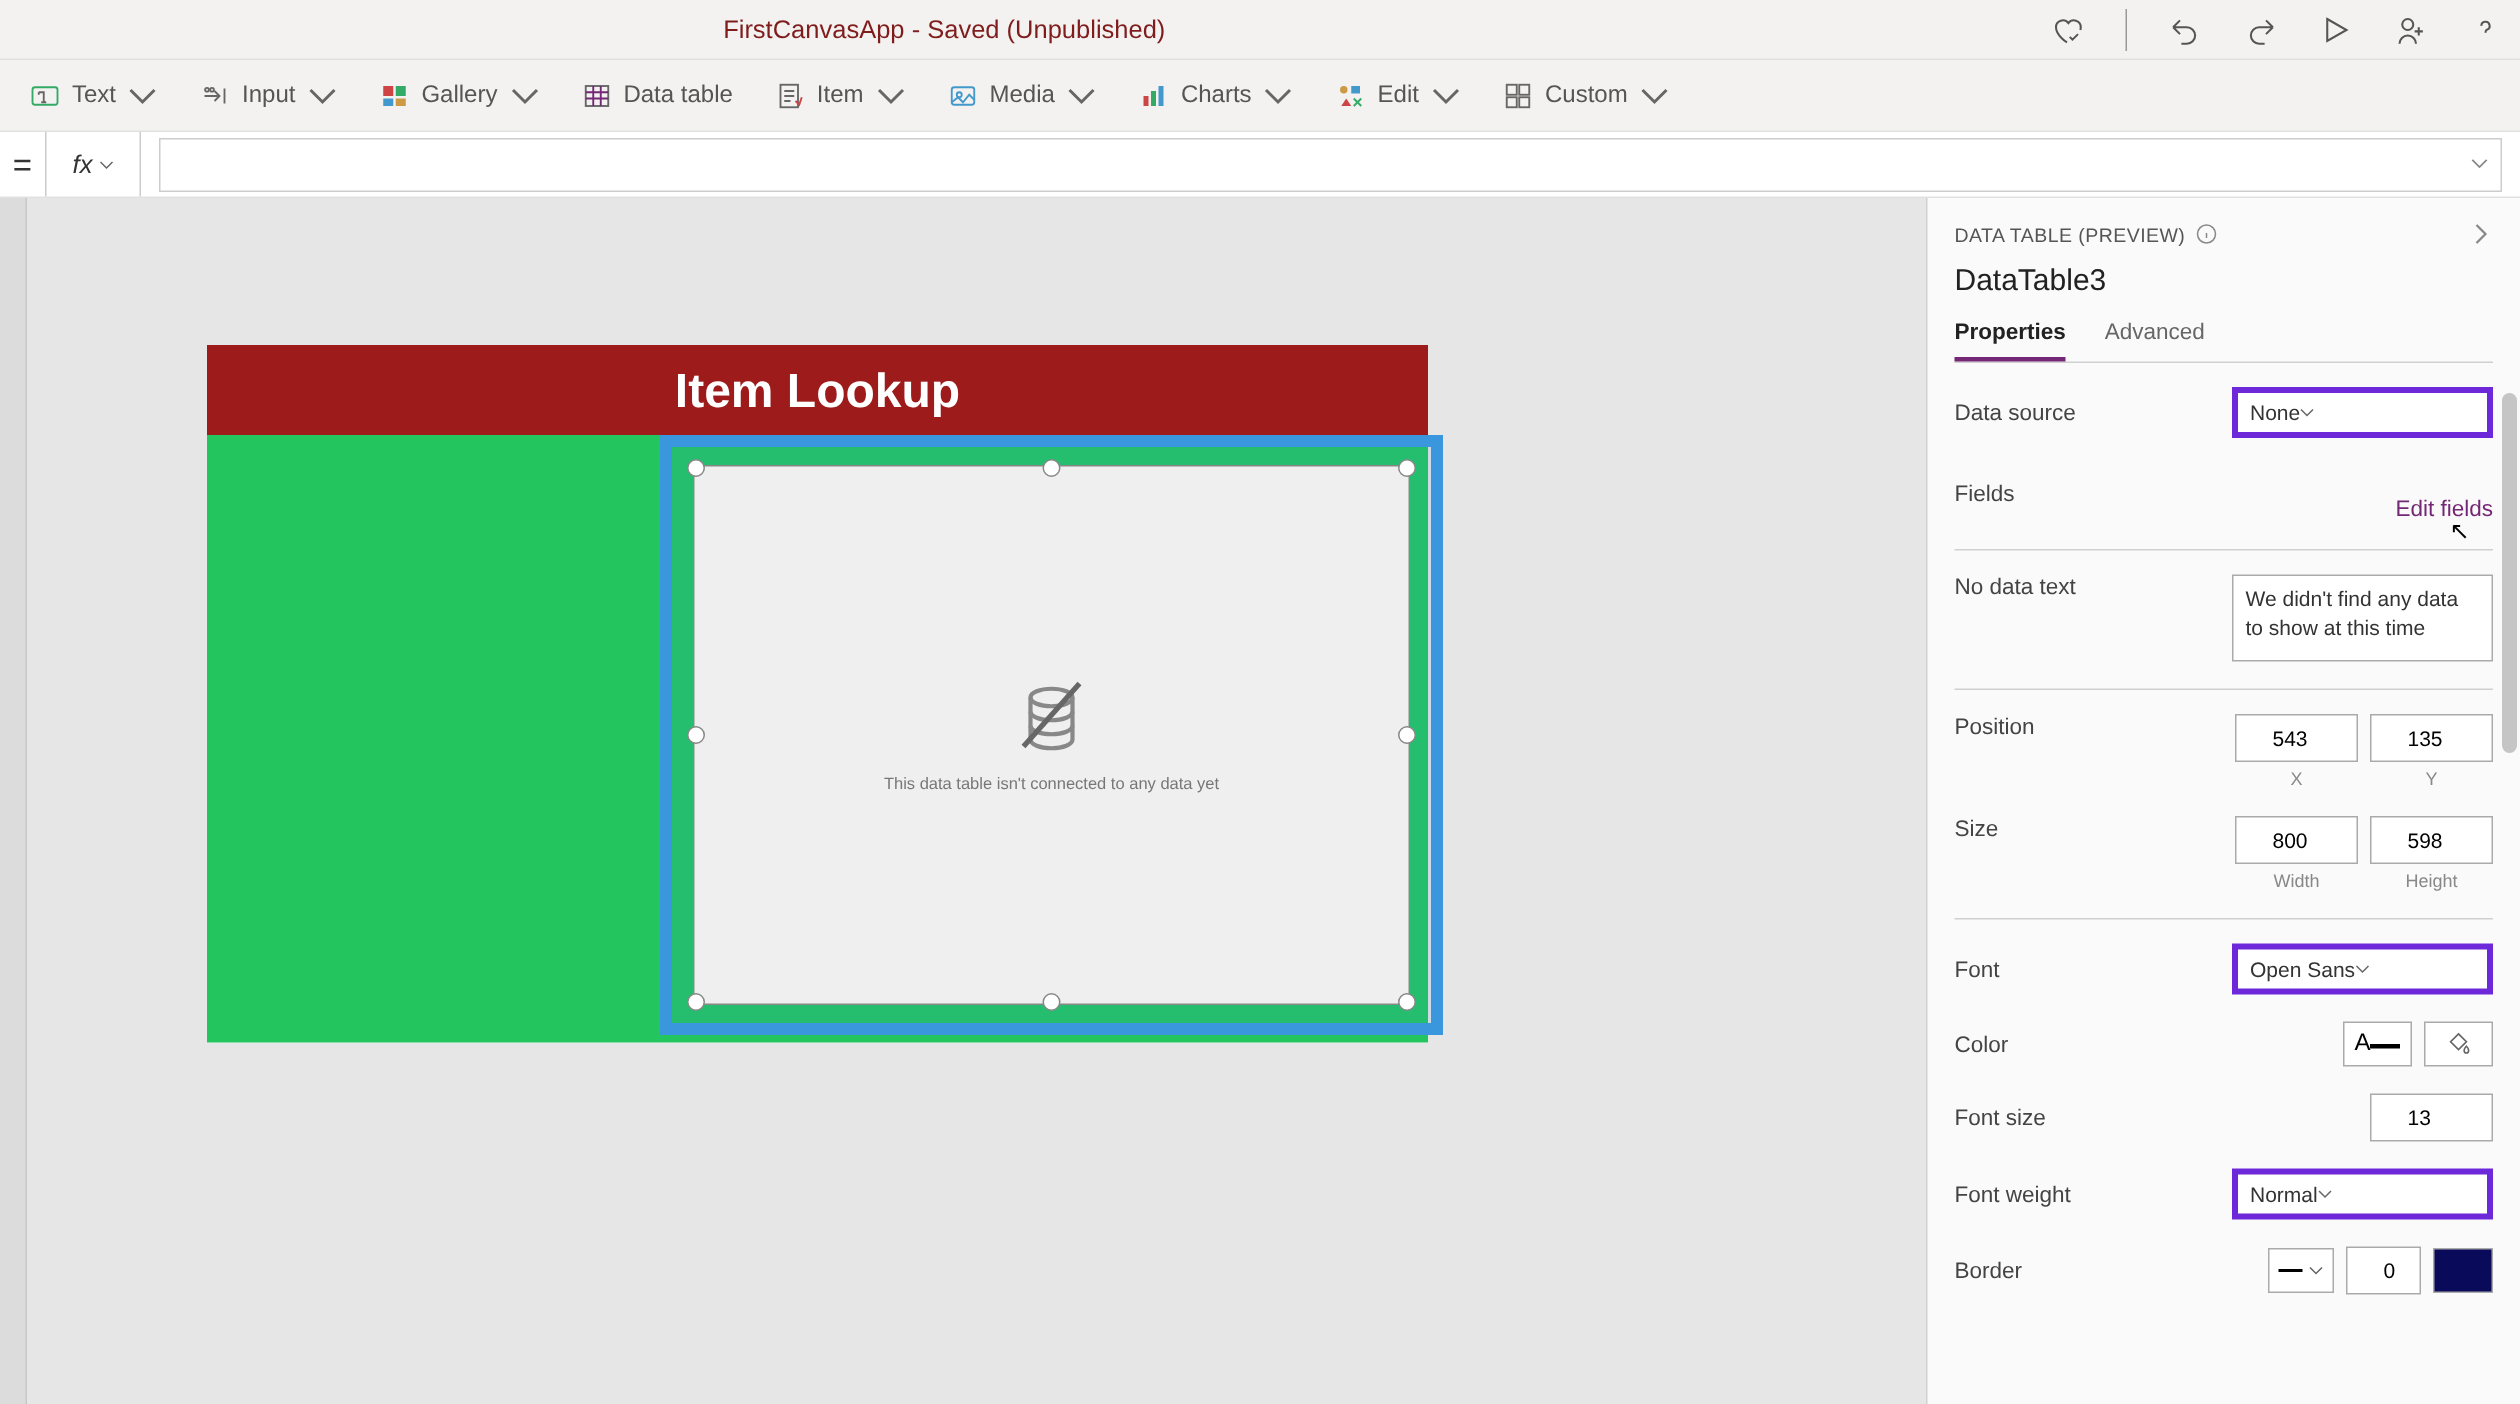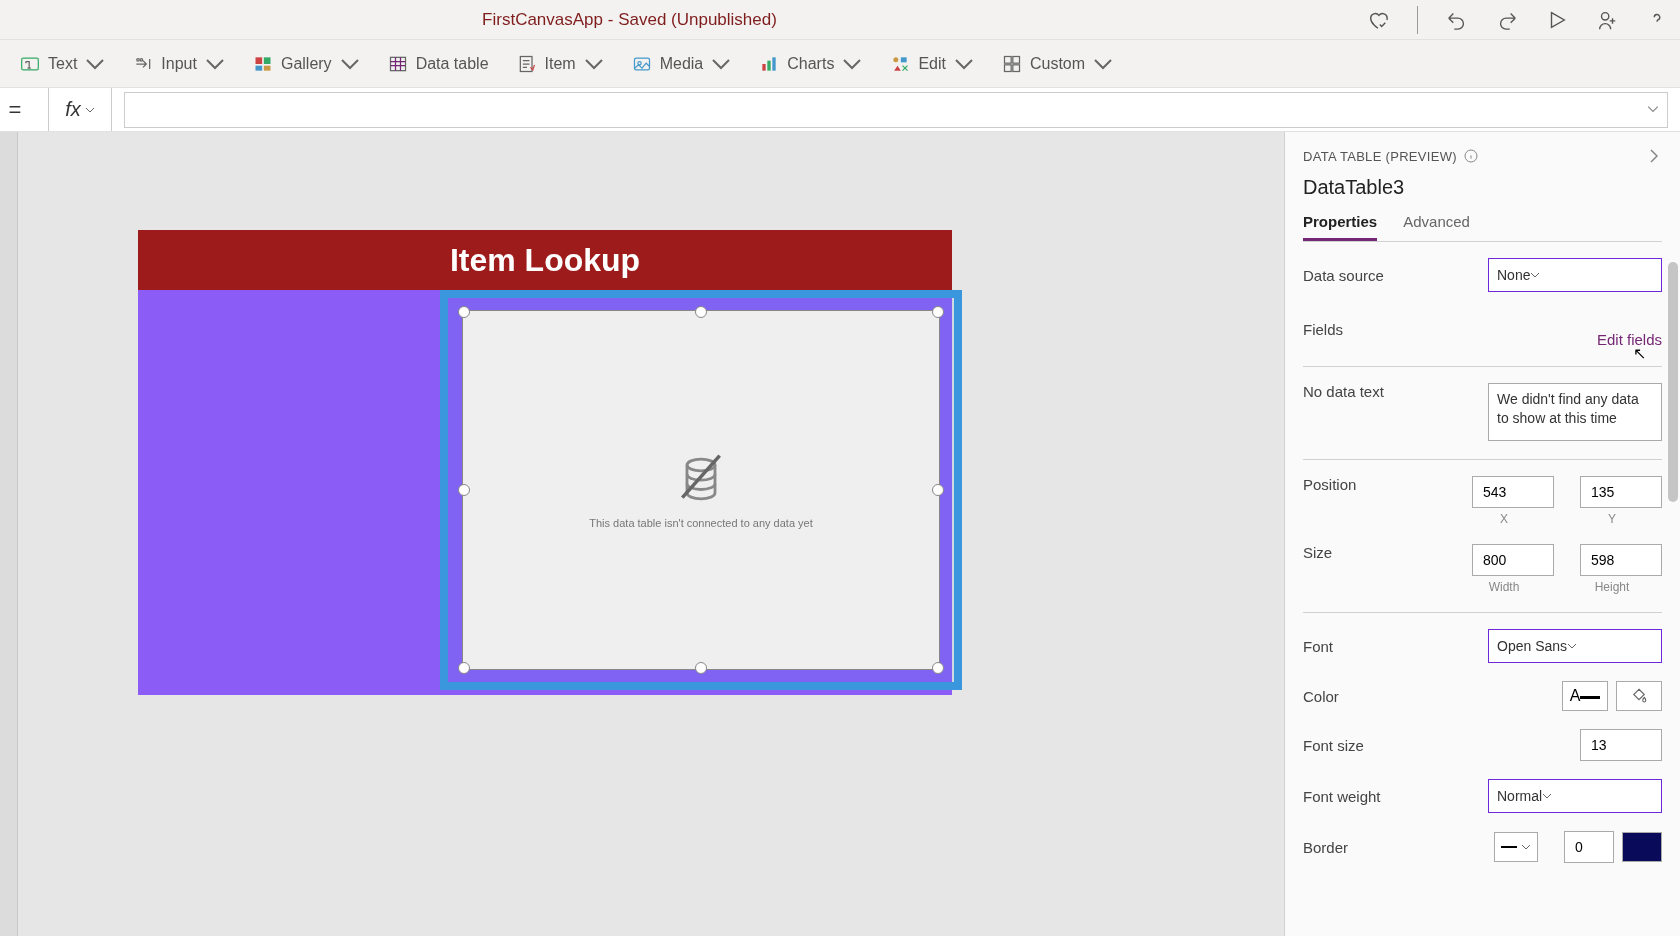--- a/index.html
+++ b/index.html
@@ -15,35 +15,35 @@
 
 
 .ribbon { height: 48px; background: #f3f2f1; display: flex; align-items: center; padding: 0 20px; gap: 28px; border-bottom: 1px solid #e1e1e1; }
 .ribbon-item { display: flex; align-items: center; gap: 8px; font-size: 16px; color: #555; cursor: pointer; }
 .ribbon-item svg { width: 20px; height: 20px; }
 .chev { width: 10px; height: 10px; }
 
 
 .formulabar { height: 44px; background: #fff; display: flex; align-items: center; border-bottom: 1px solid #e1e1e1; }
 .fb-eq { width: 30px; text-align: center; font-size: 22px; color: #333; }
-.fb-fx { width: 64px; height: 100%; display: flex; align-items: center; justify-content: center; font-style: italic; font-size: 20px; color: #333; border-left: 1px solid #ccc; border-right: 1px solid #ccc; gap: 4px; margin-left: 18px;}
+.fb-fx { width: 64px; height: 100%; display: flex; align-items: center; justify-content: center; font-style: italic; font-size: 17px; color: #333; border-left: 1px solid #ccc; border-right: 1px solid #ccc; gap: 4px;}
 .fb-input { flex: 1; height: 36px; margin: 4px 12px; border: 1px solid #ccc; padding: 0 8px; font-size: 14px; display: flex; align-items: center; justify-content: space-between;}
 .fb-input .exp { color: #888; }
 
 
 .main { display: flex; height: calc(936px - 40px - 48px - 44px); }
 .leftgutter { width: 18px; background: #dcdcdc; border-right: 1px solid #c8c8c8; }
 .canvas-wrap { flex: 1; background: #e6e6e6; position: relative; overflow: hidden; }
 .props-panel { width: 396px; background: #fafafa; border-left: 1px solid #d0d0d0; padding: 16px 18px; overflow: auto; position: relative;}
 .pp-scrollthumb { position:absolute; right:2px; top: 130px; width: 10px; height:240px; background:#c5c5c5; border-radius:5px;}
 
 
 .screen { position: absolute; left: 120px; top: 98px; width: 814px; background: #fff; }
 .screen-header { height: 60px; background: #9e1b1b; color: #fff; display: flex; align-items: center; justify-content: center; font-size: 32px; font-weight: 700; font-family: 'Segoe UI Semibold', sans-serif;}
-.screen-body { position: relative; height: 405px; background: #8b5cf6;}
+.screen-body { position: relative; height: 405px; background: #22c55e;}
 .datatable-sel { position: absolute; left: 302px; top: 0; width: 522px; height: 400px; background: #3a96dd22; border: 8px solid #3a96dd; box-sizing: border-box;}
 .dt-inner { position: absolute; left: 14px; top: 12px; right: 14px; bottom: 12px; border: 1px solid #888; background: #efefef; display: flex; flex-direction: column; align-items: center; justify-content: center; }
 .dt-icon { width: 56px; height: 56px; margin-bottom: 10px; }
 .dt-msg { font-size: 11px; color: #777; }
 .handle { position: absolute; width: 12px; height: 12px; background: #fff; border: 1px solid #888; border-radius: 50%; }
 .h-tl { left: 10px; top: 8px; } .h-tm { left: 50%; top: 8px; margin-left:-6px; } .h-tr { right: 10px; top: 8px; }
 .h-ml { left: 10px; top: 50%; margin-top:-6px;} .h-mr { right: 10px; top: 50%; margin-top:-6px;}
 .h-bl { left: 10px; bottom: 8px; } .h-bm { left: 50%; bottom: 8px; margin-left:-6px;} .h-br { right: 10px; bottom: 8px; }
 
 
@@ -51,32 +51,32 @@
 .pp-head .lbl { display: flex; align-items: center; gap: 6px;}
 .pp-head svg { width: 16px; height: 16px; stroke:#888;}
 .pp-name { font-size: 20px; color: #222; margin: 12px 0 14px; }
 .pp-tabs { display: flex; gap: 26px; border-bottom: 1px solid #d0d0d0; margin-bottom: 16px;}
 .pp-tab { font-size: 15px; color: #666; padding-bottom: 8px; cursor: pointer; }
 .pp-tab.active { color: #222; border-bottom: 3px solid #742774; font-weight: 600;}
 
 .prop-row { display: flex; align-items: center; justify-content: space-between; margin-bottom: 18px; }
 .prop-row .label { font-size: 15px; color: #444; }
 .prop-row .ctrl { display: flex; gap: 8px; align-items: center; }
-.dropdown { width: 174px; height: 34px; border: 1px solid #6d28d9; background:#fff; display: flex; align-items: center; padding: 0 8px; font-size: 14px; color: #333;}
+.dropdown { width: 174px; height: 34px; border: 4px solid #6d28d9; background:#fff; display: flex; align-items: center; padding: 0 8px; font-size: 14px; color: #333;}
 .textbox { width: 174px; height: 58px; border: 1px solid #aaa; background:#fff; padding: 6px 8px; font-size: 14px; color: #333; line-height:1.35;}
 .link { color: #742774; font-size: 15px; cursor: pointer; margin-top: 21px; }
 .hr { height:1px; background:#d0d0d0; margin: 6px 0 16px; }
 
 .toggle { display: flex; align-items: center; gap: 8px; }
 .toggle-lbl { font-size: 14px; color:#333;}
 .toggle-sw { width: 44px; height: 22px; border-radius: 11px; background: #a4349e; position: relative; }
 .toggle-sw::after { content:''; position:absolute; right:2px; top:2px; width:18px; height:18px; background:#fff; border-radius:50%;}
 
 .num-pair { display:flex; flex-direction:column; gap:4px;}
-.numbox { width: 82px; height: 32px; border:1px solid #aaa; background:#fff; padding:0 10px; font-size:14px; display:flex; align-items:center;margin-left:18px;}
+.numbox { width: 82px; height: 32px; border:1px solid #aaa; background:#fff; padding:0 24px; font-size:14px; display:flex; align-items:center;}
 .num-sub { font-size:12px; color:#888; text-align:center;}
 
 .colorbtn { width: 46px; height: 30px; border: 1px solid #aaa; background:#fff; display:flex; align-items:center; justify-content:center; font-size:16px;}
 .colorbtn .underbar { display:block; width:20px; height:3px; background:#000; margin-top:2px;}
 .fillbtn { width:46px; height:30px; border:1px solid #aaa; background:#fff; display:flex; align-items:center; justify-content:center;}
 
 .border-row .numbox { width:50px;}
 .swatch { width:40px; height:30px; background:#0a0a5a; border:1px solid #aaa;}
 .linesel { width:44px; height:30px; border:1px solid #aaa; background:#fff; display:flex; align-items:center; justify-content:space-around; padding:0 4px;}
 .cursor { position:absolute; font-size:16px; color:#000;}

